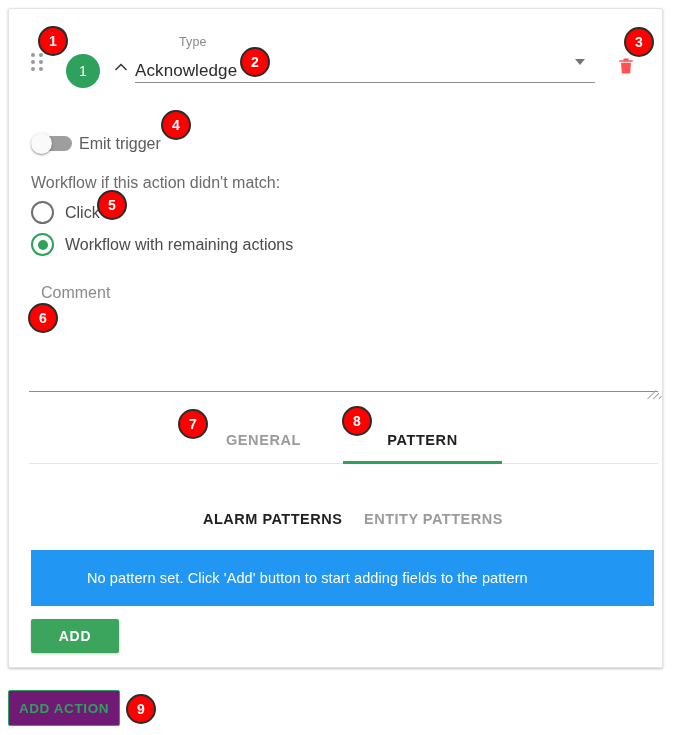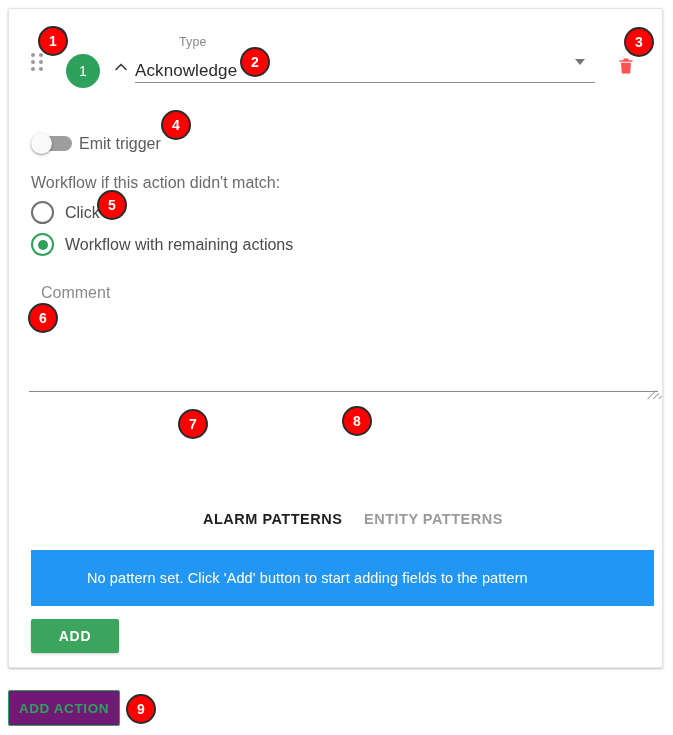--- a/index.html
+++ b/index.html
@@ -322,20 +322,26 @@
 
     <div class="comment-label">Comment</div>
     <textarea class="comment-area" placeholder="" style=""></textarea>
     <div class="comment-rule"></div>
     <div class="resize-grip">
       <span></span>
         <span></span>
         <span></span>
     </div>
 
+    <div class="tabs">
+      <div class="tab general">GENERAL</div>
+      <div class="tab pattern">PATTERN</div>
+      <div class="tabs-rule"></div>
+      <div class="tab-indicator"></div>
+    </div>
 
     <div class="subtabs">
       <div class="subtab alarm">ALARM PATTERNS</div>
       <div class="subtab entity">ENTITY PATTERNS</div>
     </div>
 
     <div class="banner"></div>
     <div class="banner-icon">i</div>
     <div class="banner-text">No pattern set. Click 'Add' button to start adding fields to the pattern</div>
 

